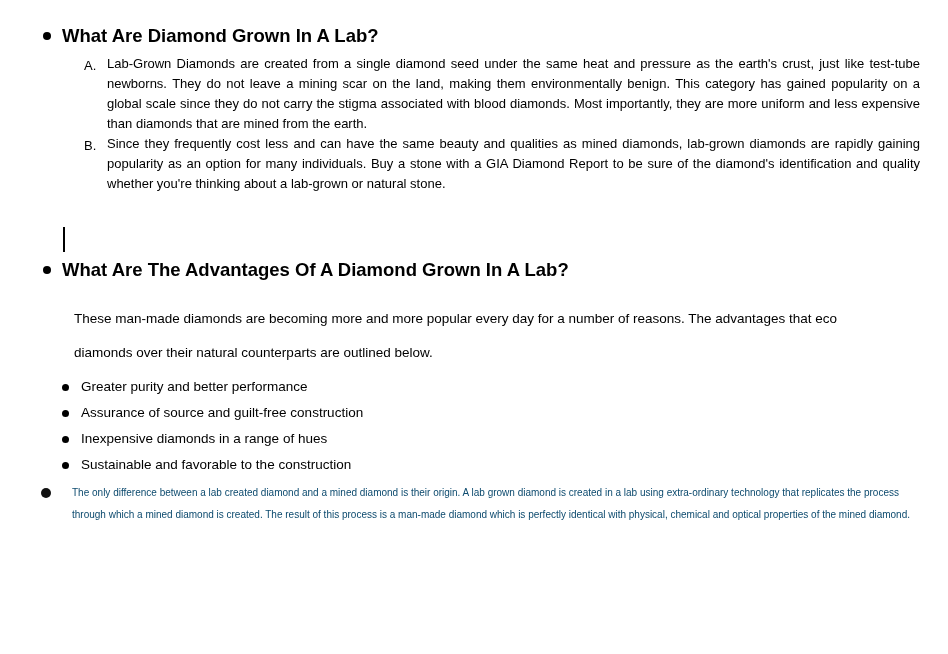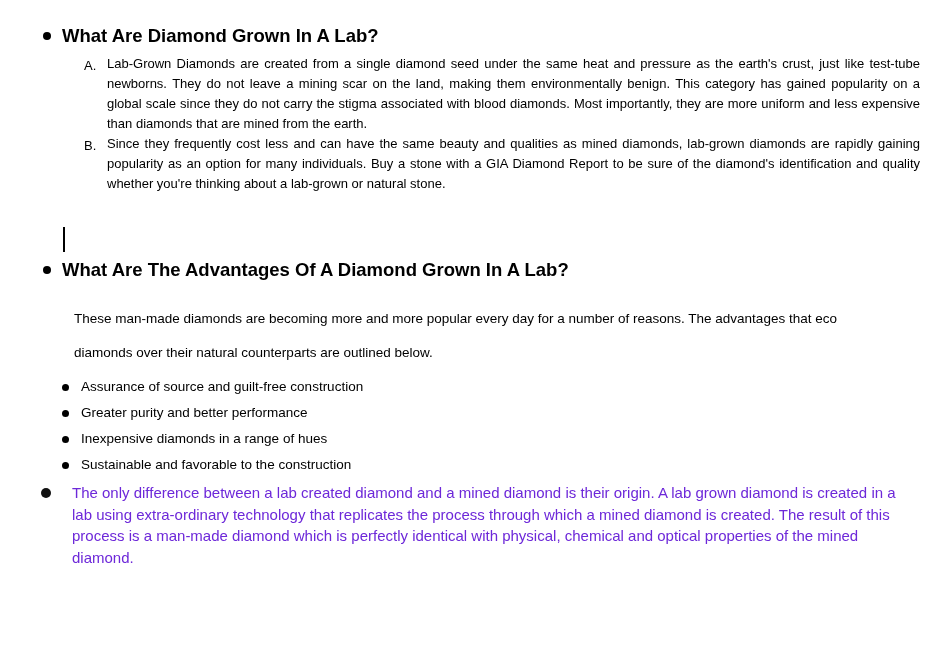--- a/index.html
+++ b/index.html
@@ -98,23 +98,23 @@
   .note-bullet {
     width: 10px; height: 10px;
     border-radius: 50%;
     background: #111;
     flex: 0 0 auto;
     margin-top: 6px;
     margin-right: 21px;
   }
   .note-text {
     width: 845px;
-    font-size: 15px;
+    font-size: 10px;
     line-height: 21.6px;
-    color: #6d28d9;
+    color: #0c4a6e;
   }
 </style>
 </head>
 <body>
 
 <div style="position:absolute; inset:0;">
 
   <div class="abs heading-row" style="left:43px; top:25px;">
     <span class="h-bullet"></span>
     <span class="heading-text">What Are Diamond Grown In A Lab?</span>
@@ -139,25 +139,25 @@
   </div>
 
   <div class="abs intro">
     <div class="intro-line">These man-made diamonds are becoming more and more popular every day for a number of reasons. The advantages that eco</div>
     <div class="intro-line">diamonds over their natural counterparts are outlined below.</div>
   </div>
 
   <div class="abs adv-list">
     <div class="adv-item">
       <span class="adv-bullet"></span>
-      <span class="adv-text">Assurance of source and guilt-free construction</span>
+      <span class="adv-text">Greater purity and better performance</span>
     </div>
     <div class="adv-item">
       <span class="adv-bullet"></span>
-      <span class="adv-text">Greater purity and better performance</span>
+      <span class="adv-text">Assurance of source and guilt-free construction</span>
     </div>
     <div class="adv-item">
       <span class="adv-bullet"></span>
       <span class="adv-text">Inexpensive diamonds in a range of hues</span>
     </div>
     <div class="adv-item">
       <span class="adv-bullet"></span>
       <span class="adv-text">Sustainable and favorable to the construction</span>
     </div>
   </div>

